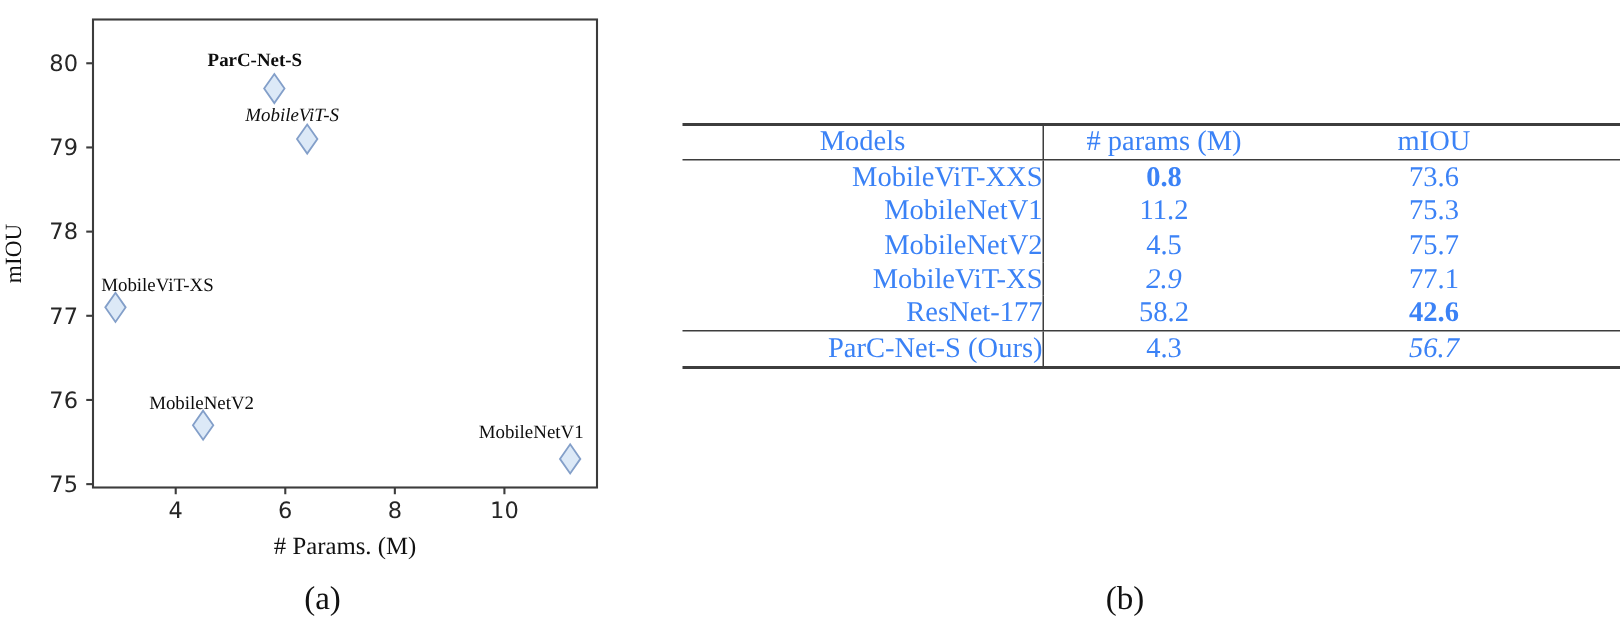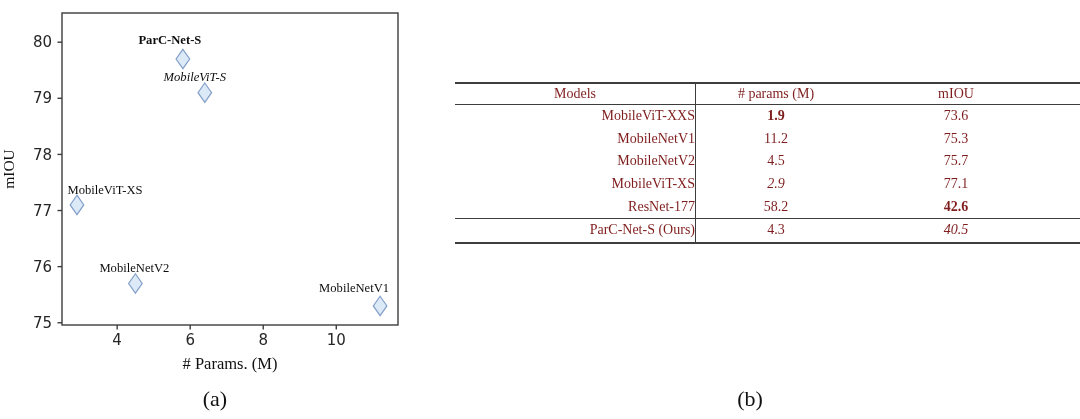--- a/index.html
+++ b/index.html
@@ -6,21 +6,21 @@
   .stage{position:relative;width:1080px;height:419px;background:#ffffff;overflow:hidden;
          font-family:"Liberation Serif", serif;color:#111;}
   .panel-a{position:absolute;left:0;top:0;width:440px;height:419px;}
   #chart{position:absolute;left:0;top:0;}
   .cap{position:absolute;top:386px;font-size:22px;color:#111;text-align:center;
        font-family:"Liberation Serif", serif;}
   .cap-a{left:47px;width:336px;}
   .cap-b{left:455px;width:590px;}
   .tbl{position:absolute;left:455px;top:82px;width:625px;border-collapse:collapse;table-layout:fixed;
        border-top:2px solid #3d3d3d;border-bottom:2px solid #3d3d3d;
-       font-family:"Liberation Serif", serif;font-size:14px;color:#7f1d1d;}
+       font-family:"Liberation Serif", serif;font-size:19px;color:#3b82f6;}
   .tbl th{font-weight:normal;height:20px;border-bottom:1.6px solid #3d3d3d;padding:0;text-align:center;}
   .tbl td{height:22.6px;padding:0;text-align:center;line-height:1;}
   .tbl td.c-model{text-align:right;padding-left:47px;}
   .tbl .c-params{border-left:1.4px solid #3d3d3d;}
   .tbl tr.group-end td{border-bottom:1.6px solid #3d3d3d;}
   .b{font-weight:bold;}
   .i{font-style:italic;}
 </style>
 </head>
 <body>
@@ -72,21 +72,21 @@
       <tr>
         <th class="c-model" style="width:240px">Models</th>
         <th class="c-params" style="width:160px"># params (M)</th>
         <th class="c-miou" style="width:200px">mIOU</th>
         <th class="c-fill"></th>
       </tr>
     </thead>
     <tbody id="tbody">
         <tr>
           <td class="c-model">MobileViT-XXS</td>
-          <td class="c-params b">1.9</td>
+          <td class="c-params b">0.8</td>
           <td class="c-miou">73.6</td>
           <td class="c-fill"></td>
         </tr>
         <tr>
           <td class="c-model">MobileNetV1</td>
           <td class="c-params">11.2</td>
           <td class="c-miou">75.3</td>
           <td class="c-fill"></td>
         </tr>
         <tr>
@@ -103,21 +103,21 @@
         </tr>
         <tr class="group-end">
           <td class="c-model">ResNet-177</td>
           <td class="c-params">58.2</td>
           <td class="c-miou b">42.6</td>
           <td class="c-fill"></td>
         </tr>
         <tr>
           <td class="c-model">ParC-Net-S (Ours)</td>
           <td class="c-params">4.3</td>
-          <td class="c-miou i">40.5</td>
+          <td class="c-miou i">56.7</td>
           <td class="c-fill"></td>
         </tr>
       </tbody>
   </table>
 
   <div class="cap cap-b">(b)</div>
 
 </div>
 
 </body></html>

